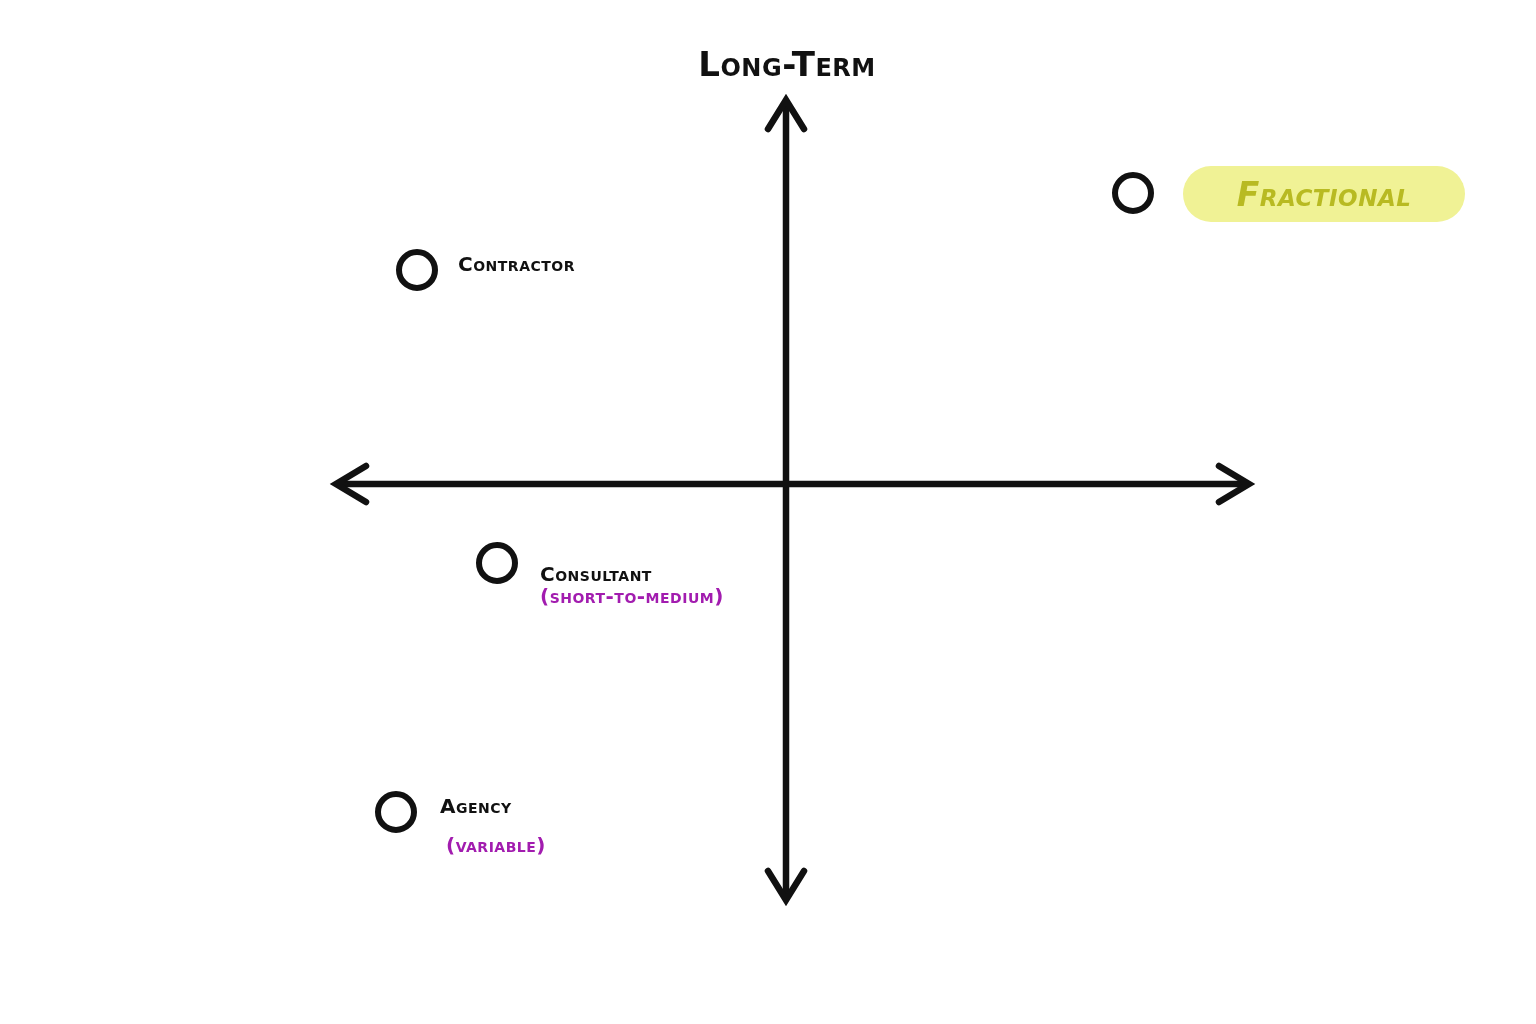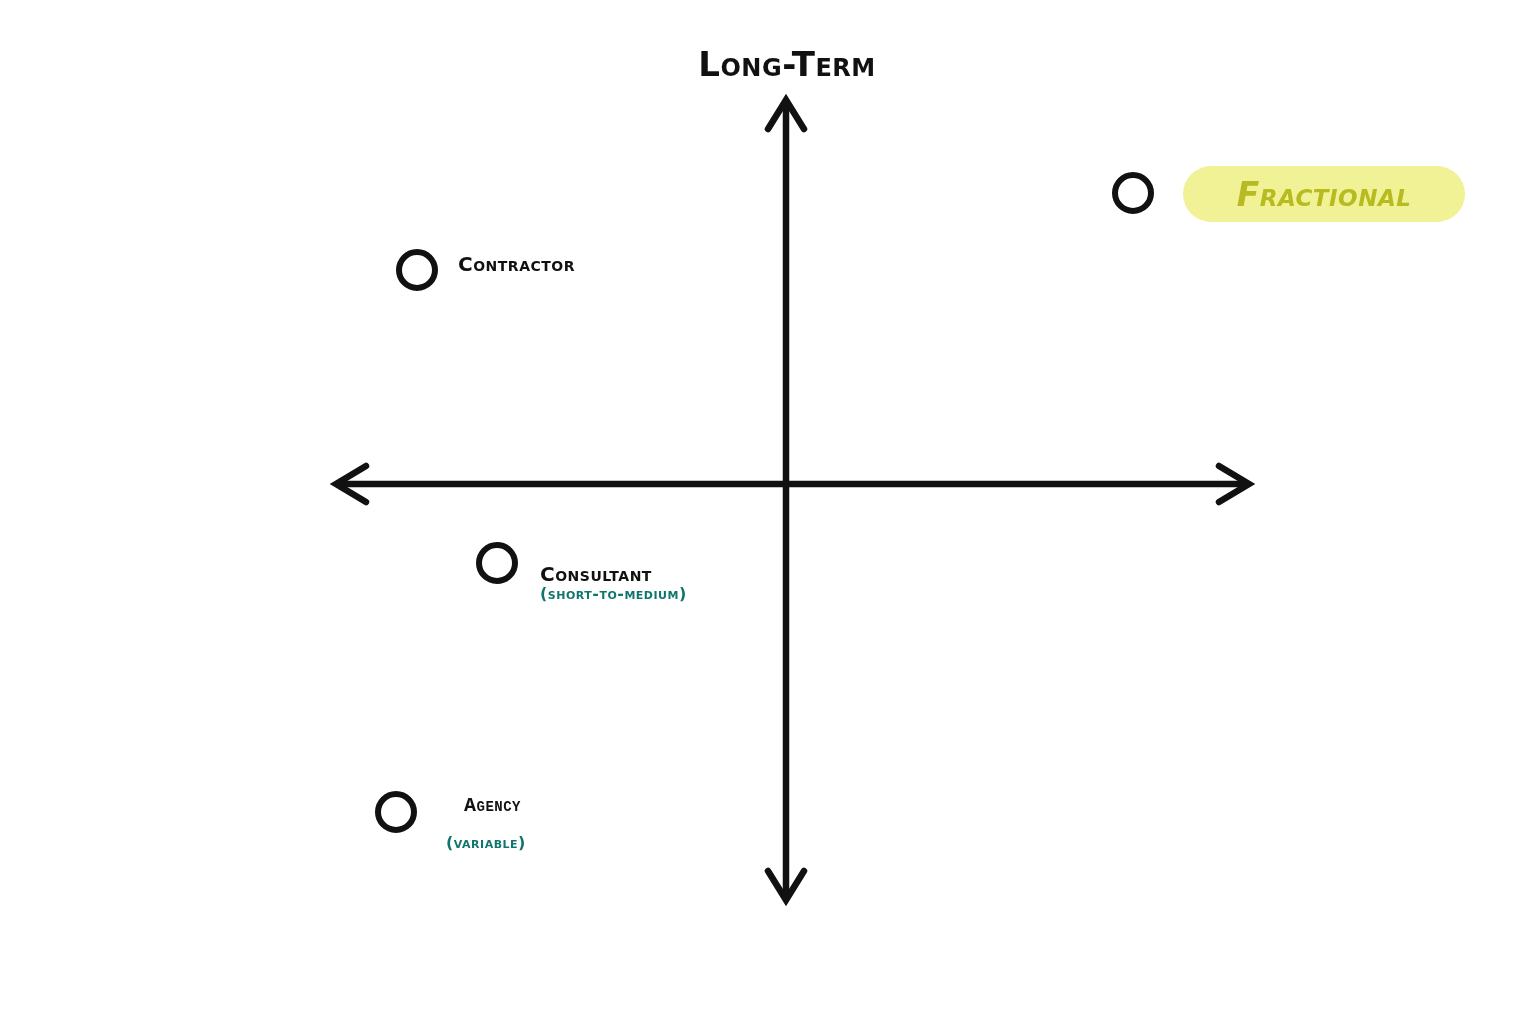--- a/index.html
+++ b/index.html
@@ -52,23 +52,23 @@
     font-variant: small-caps;
     font-size: 20px;
     letter-spacing: 0.5px;
     color: #111111;
     white-space: nowrap;
   }
   .item-sub {
     position: absolute;
     font-weight: bold;
     font-variant: small-caps;
-    font-size: 16px;
+    font-size: 20px;
     letter-spacing: 0.5px;
-    color: #0f766e;
+    color: #a21caf;
     white-space: nowrap;
   }
 
   
   .dot.fractional      { left: 1112px; top: 172px; }
   .hl-pill {
     position: absolute;
     left: 1183px;
     top: 166px;
     width: 282px;
@@ -93,21 +93,21 @@
   .dot.contractor      { left: 396px; top: 249px; }
   .label-contractor    { left: 458px; top: 252px; }
 
   
   .dot.consultant      { left: 476px; top: 542px; }
   .label-consultant    { left: 540px; top: 545px; margin-top: 17px; }
   .sub-consultant      { left: 540px; top: 584px; }
 
   
   .dot.agency          { left: 375px; top: 791px; }
-  .label-agency        { left: 464px; top: 794px; font-family: Liberation Mono, monospace; }
+  .label-agency        { left: 440px; top: 794px; }
   .sub-agency          { left: 438px; top: 833px; margin-left: 8px; }
 </style>
 </head>
 <body>
 
 <div class="canvas">
 
   <svg class="axes" width="1536" height="1024" viewBox="0 0 1536 1024">
     <g stroke="#111111" stroke-width="6.5" stroke-linecap="round" fill="none">
 

